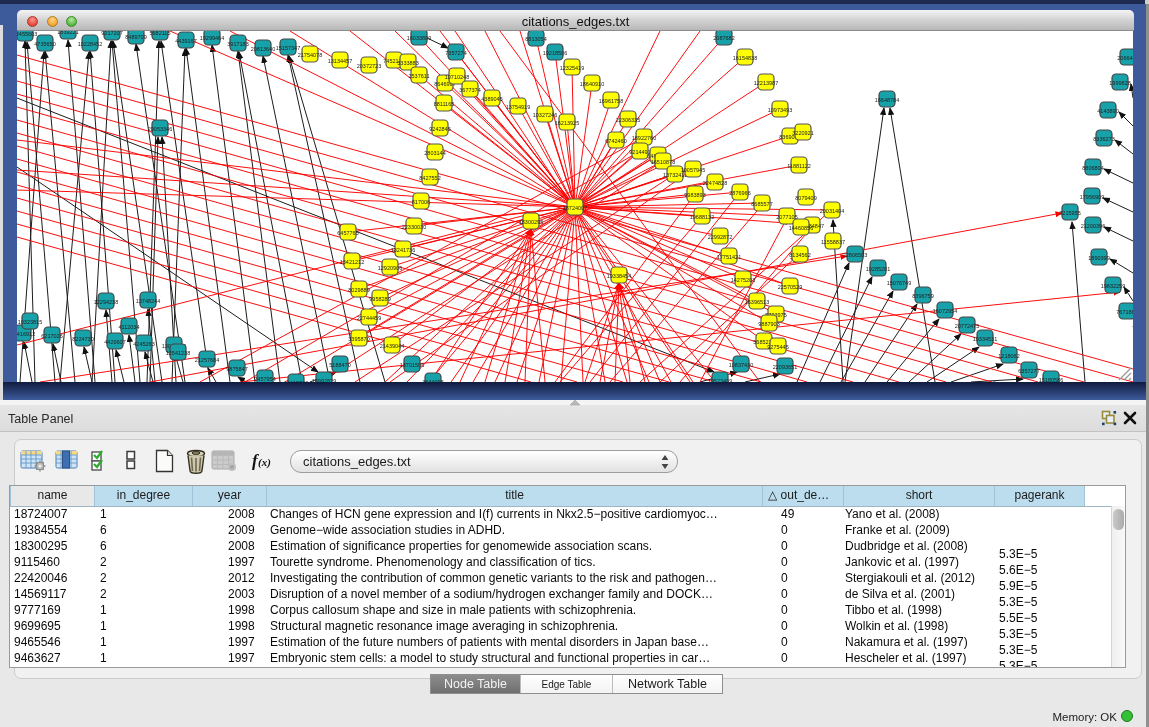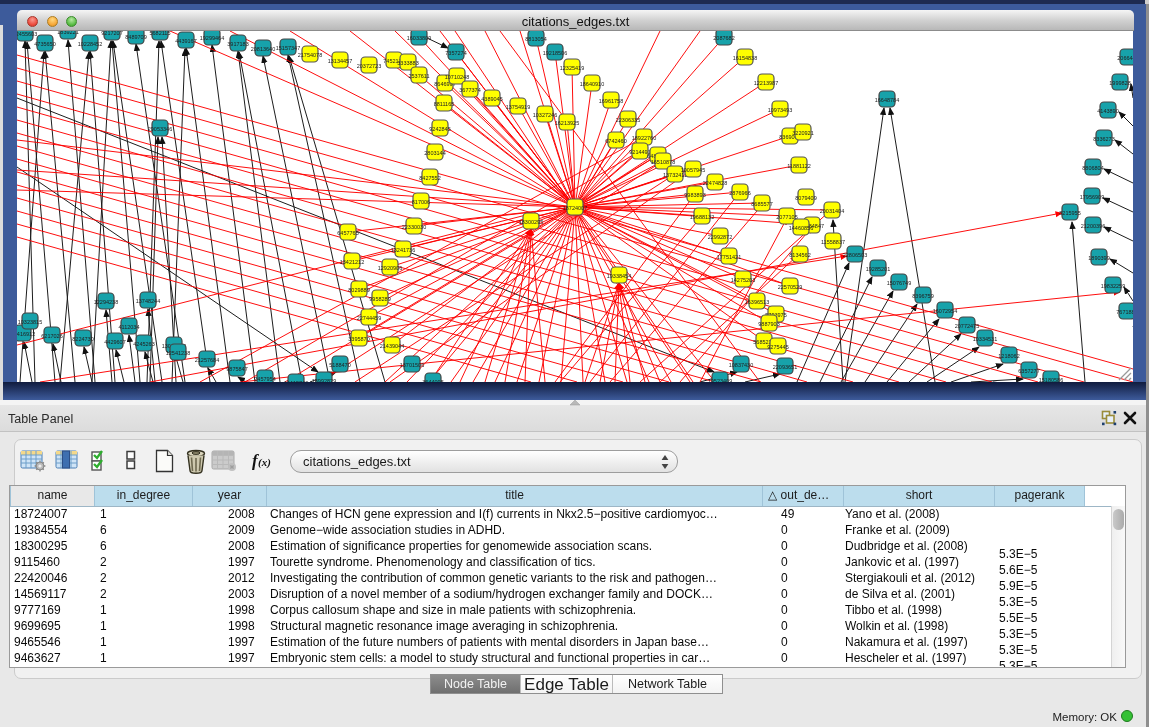--- a/index.html
+++ b/index.html
@@ -953,17 +953,17 @@
 .c1 { left:90px; width:92px; }
 .c2 { left:188px; width:68px;margin-left:30px; }
 .c3 { left:260px; width:492px; }
 .c4 { left:757px; width:76px;margin-left:14px; }
 .c5 { left:835px; width:148px; }
 .c6 { left:989px; width:86px;margin-top:40px; }
 </style>
 
 <div class="abs" style="left:430px;top:674px;width:293px;height:20px;border:1px solid #8f8f8f;border-radius:0;background:#fff;overflow:hidden;display:flex">
   <div style="width:89px;background:linear-gradient(#8d8d8d,#6f6f6f);color:#f2f2f2;font-size:12.5px;text-align:center;line-height:19px">Node Table</div>
-  <div style="width:92px;border-left:1px solid #bbb;color:#1a1a1a;font-size:17px;text-align:center;line-height:19px;background:linear-gradient(#fff,#f3f3f3)">Edge Table</div>
+  <div style="width:92px;border-left:1px solid #bbb;color:#1a1a1a;font-size:10px;text-align:center;line-height:19px;background:linear-gradient(#fff,#f3f3f3)">Edge Table</div>
   <div style="width:110px;border-left:1px solid #bbb;color:#1a1a1a;font-size:12.5px;text-align:center;line-height:19px;background:linear-gradient(#fff,#f3f3f3)">Network Table</div>
 </div>
 
 <div class="abs" style="left:1000px;top:711px;width:117px;text-align:right;font-size:11.5px;color:#222">Memory: OK</div>
 <div class="abs" style="left:1121px;top:710px;width:12px;height:12px;border-radius:50%;background:#35c135;border:1px solid #1f7a1f"></div>
 </body></html>

